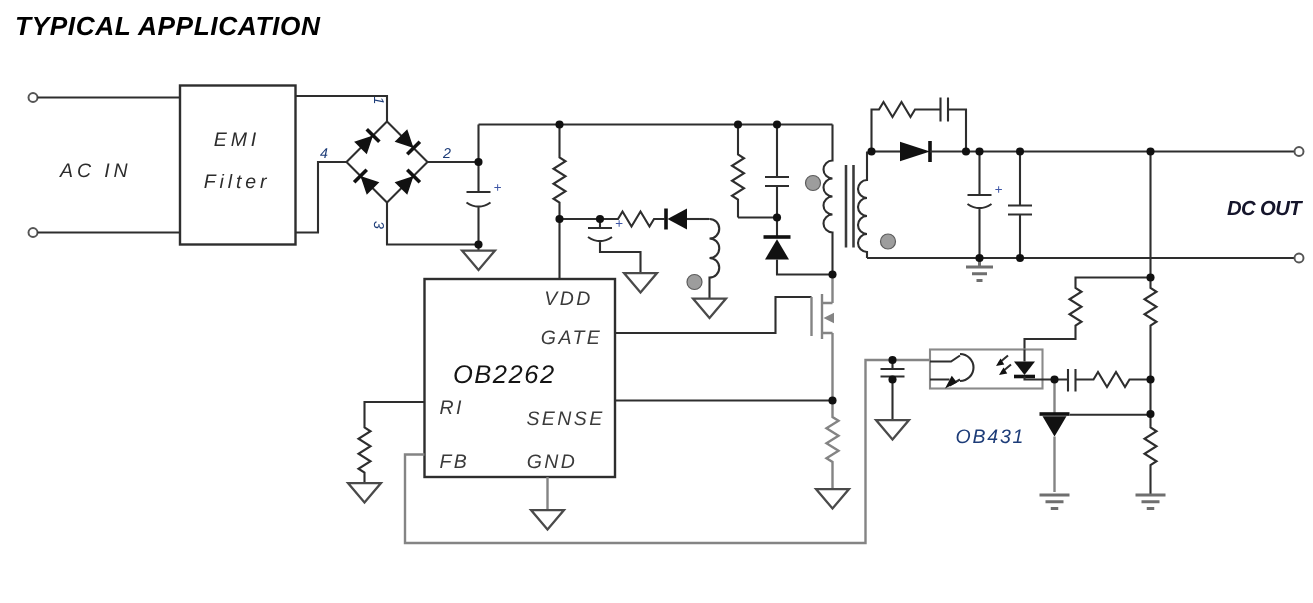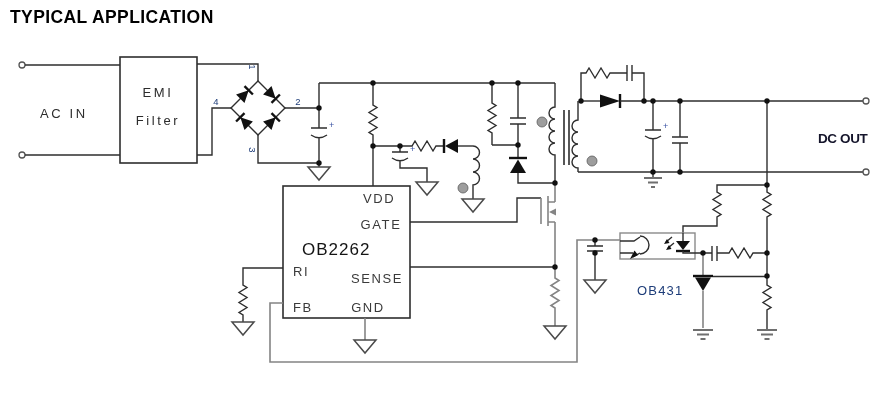--- a/index.html
+++ b/index.html
@@ -1,17 +1,17 @@
 <!DOCTYPE html>
 <html><head>
 <meta charset="utf-8">
 <style>
   html,body{margin:0;padding:0;background:#ffffff;}
   .stage{position:relative;width:875px;height:402px;background:#fff;overflow:hidden;
-         font-family:"Liberation Sans", sans-serif;}
+         font-family:"Liberation Sans", sans-serif;font-style:italic;}
   svg{position:absolute;left:0;top:0;}
   
   .w   {stroke:#2e2e2e;stroke-width:1.4;fill:none;}
   .wg  {stroke:#848484;stroke-width:1.6;fill:none;}
   .box {stroke:#2e2e2e;stroke-width:1.6;fill:#ffffff;}
   .optobox{stroke:#8a8a8a;stroke-width:1.4;fill:none;}
   .bar {stroke:#111;stroke-width:2.4;fill:none;}
   .fillb{fill:#111;stroke:none;}
   .gndtri{fill:#ffffff;stroke:#4a4a4a;stroke-width:1.5;}
   .earth{stroke:#6f6f6f;stroke-width:2;fill:none;}

